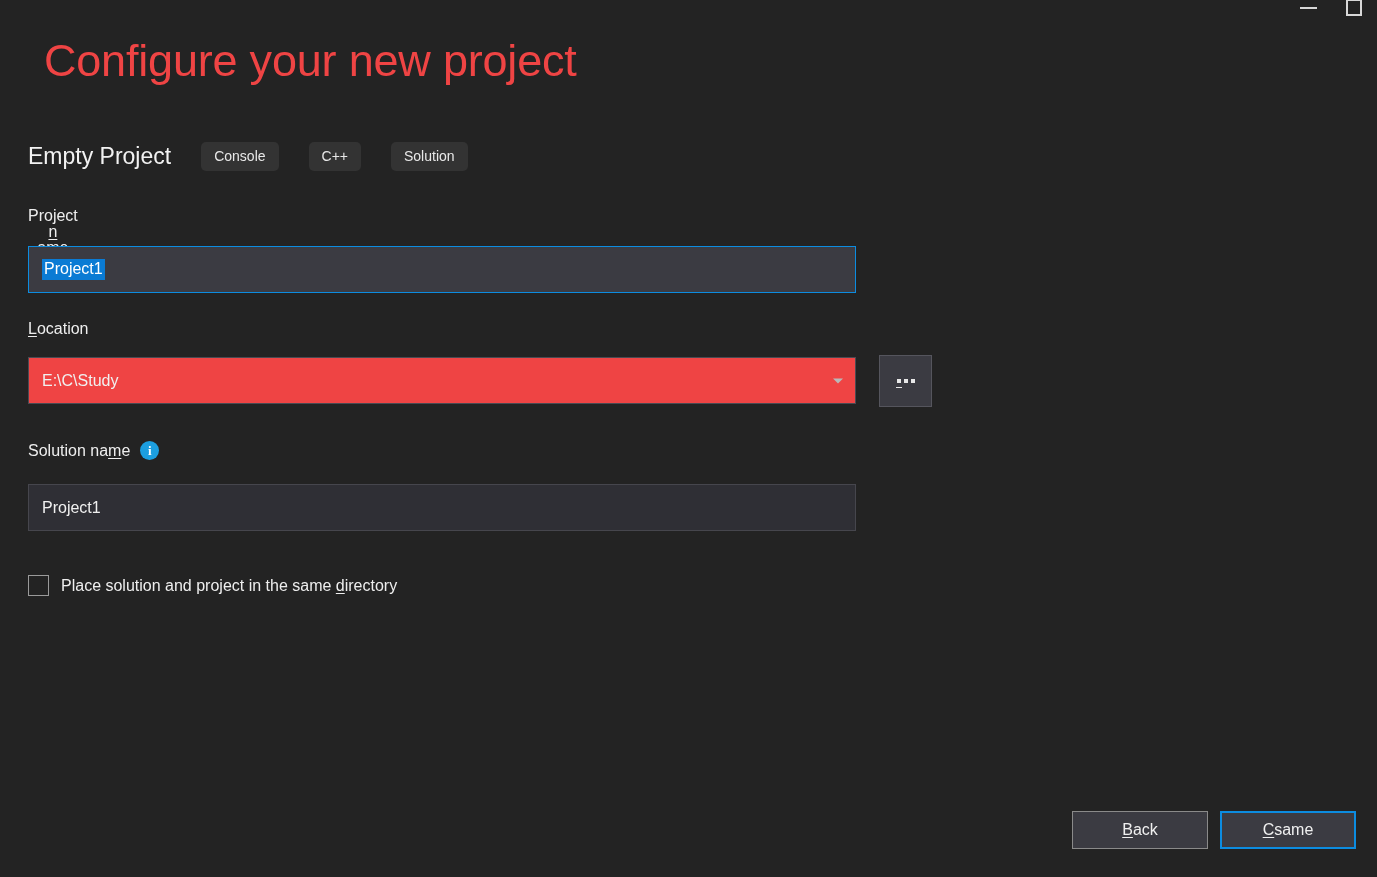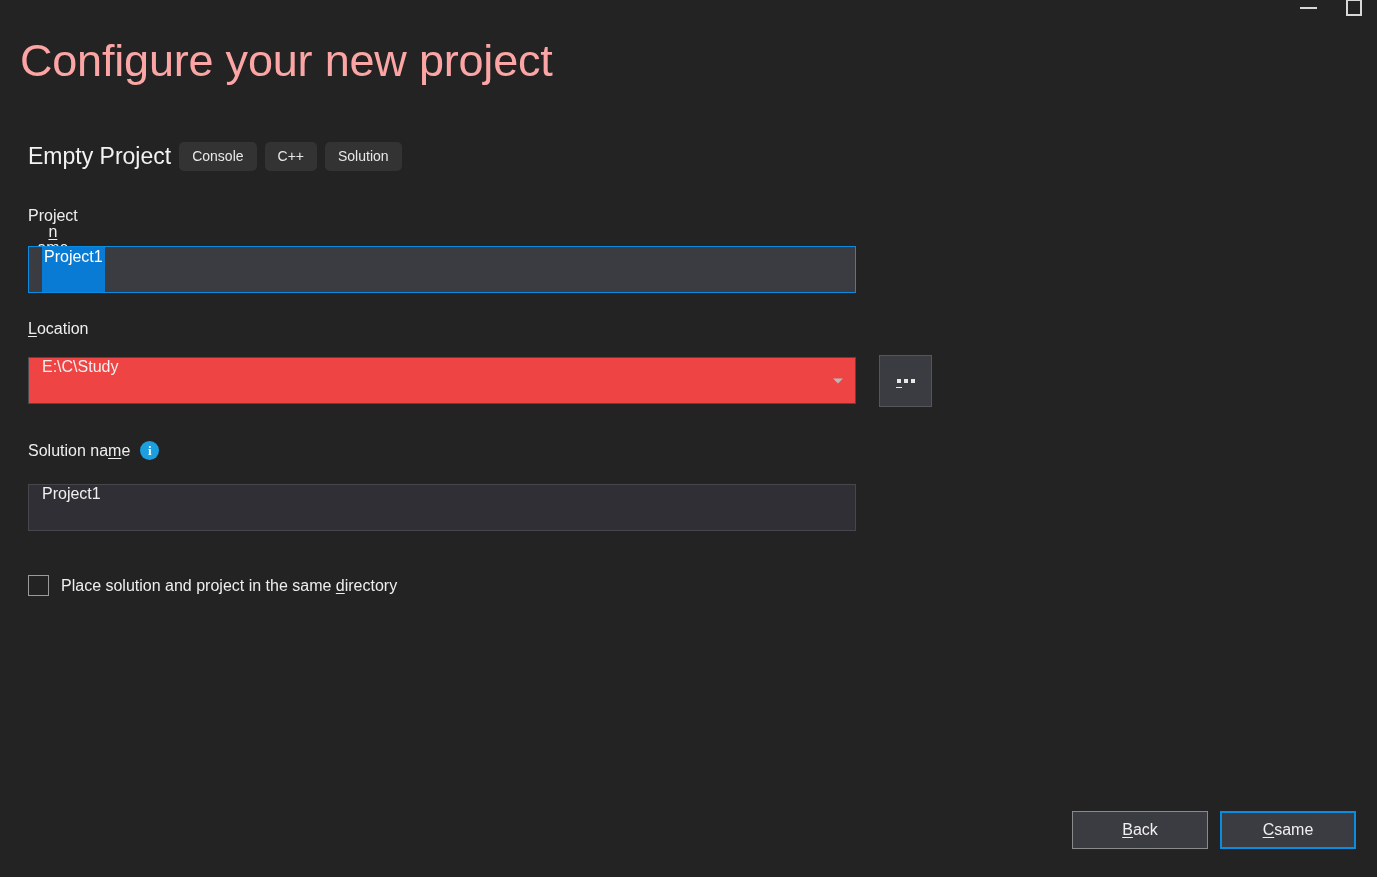--- a/index.html
+++ b/index.html
@@ -54,26 +54,26 @@
 
   
   .page {
     position: absolute;
     inset: 0;
     padding: 0;
   }
 
   .title {
     position: absolute;
-    left: 20px;
+    left: 44px;
     top: 38px;
     font-size: 45px;
     font-weight: 400;
     line-height: 1;
-    color: #fca5a5;
+    color: #ef4444;
     letter-spacing: -0.2px;
     white-space: nowrap;
   }
 
   .subtitle-row {
     position: absolute;
     left: 28px;
     top: 140px;
     display: flex;
     align-items: center;
@@ -87,20 +87,21 @@
     line-height: 1;
     white-space: nowrap;
   }
   .tag {
     background: #333333;
     color: #e8e8e8;
     font-size: 14px;
     border-radius: 5px;
     padding: 7px 13px 8px;
     line-height: 1;
+    margin-left: 22px;
     white-space: nowrap;
   }
   .tag:first-of-type { margin-left: 24px; }
 
   
   .field-label {
     position: absolute;
     left: 28px;
     font-size: 16px;
     color: #eeeeee;
@@ -114,20 +115,21 @@
   .label-project-name { top: 208px; flex-direction: column; }
   .label-location     { top: 321px; }
   .label-solution     { top: 441px; }
 
   .textbox {
     position: absolute;
     left: 28px;
     width: 828px;
     height: 47px;
     display: flex;
+    align-items: center;
     font-size: 16px;
     padding: 0 13px;
     color: #f0f0f0;
   }
 
   .input-project-name {
     top: 246px;
     background: #3b3b42;
     border: 1.5px solid #0c8ce0;
   }

